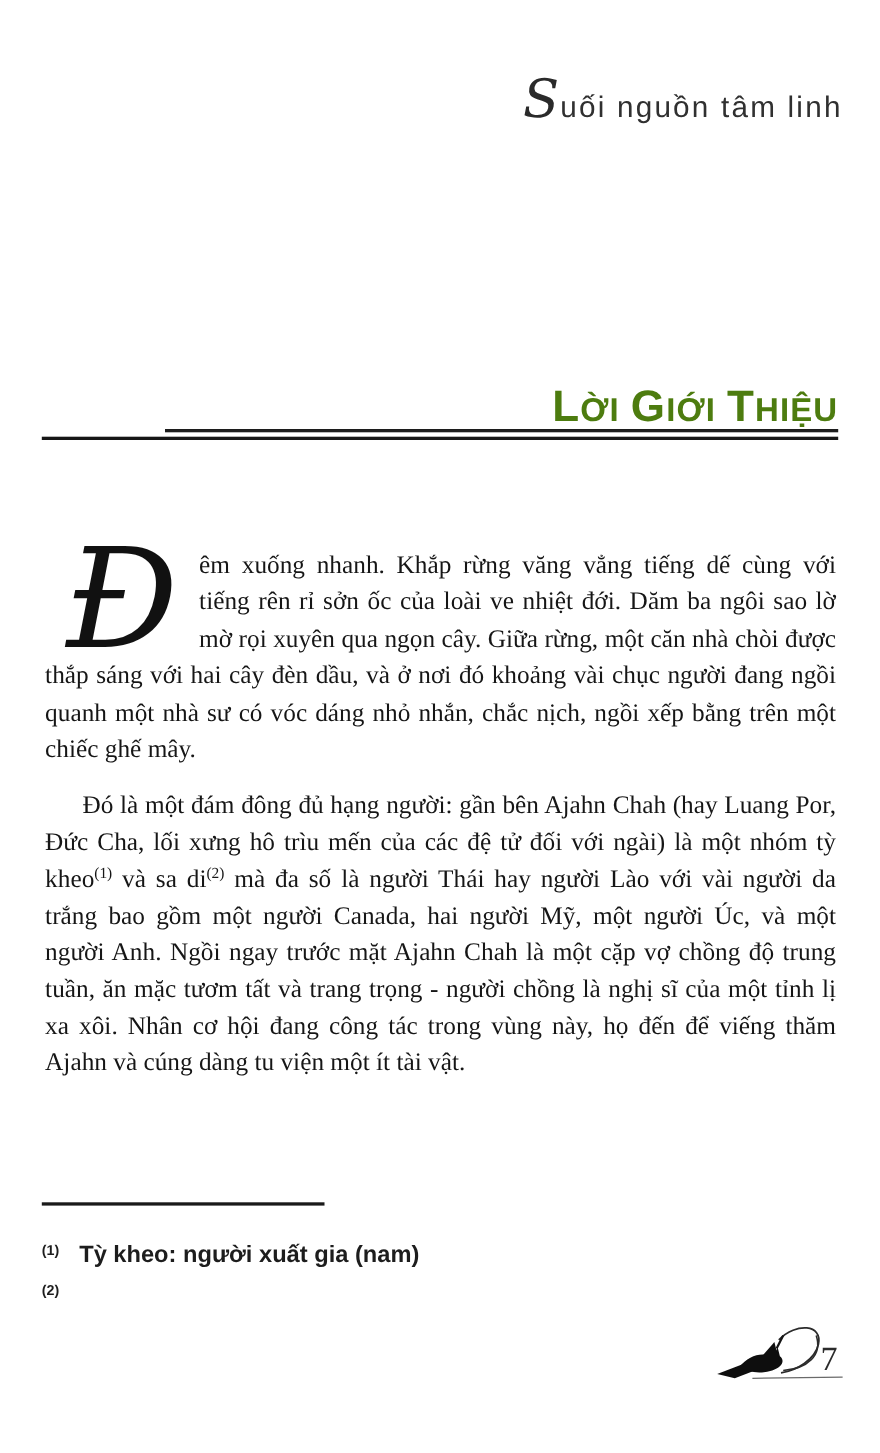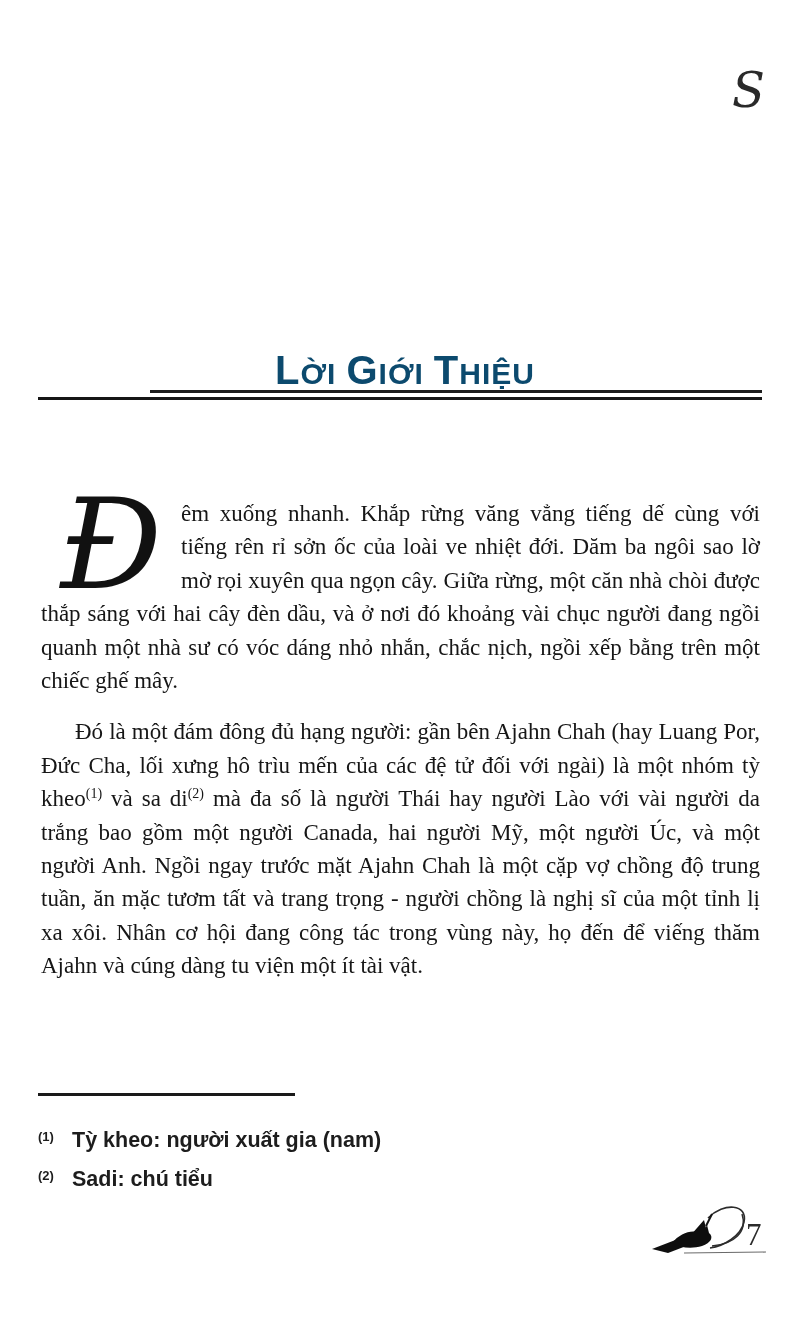--- a/index.html
+++ b/index.html
@@ -33,27 +33,27 @@
     letter-spacing:2px;
     color:#303030;
   }
 
   
   .title-block{
     position:absolute;top:350px;left:38px;right:38px;
   }
   .chapter-title{
     margin:0;
-    text-align:center;
+    text-align:right;
     font-family:"Liberation Sans","DejaVu Sans",sans-serif;
     font-weight:bold;
     font-size:30px;
     line-height:40px;
     letter-spacing:1px;
-    color:#0c4a6e;
+    color:#4d7c0f;
     white-space:nowrap;
   }
   .chapter-title .word{margin-left:10px;}
   .chapter-title .cap{font-size:40px;}
   .rule-thin{
     height:2.5px;background:#1c1c1c;
     margin-top:-4px;margin-left:112px;
   }
   .rule-thick{
     height:3.5px;background:#161616;
@@ -118,20 +118,21 @@
     font-size:31px;color:#2b2b2b;
   }
 </style>
 </head>
 <body>
 
 <div class="page">
 
   <div class="running-header">
     <span class="initial">S</span>
+      <span class="rest">uối nguồn tâm linh</span>
   </div>
 
   <div class="title-block">
     <h1 class="chapter-title"><span class="word"><span class="cap">L</span><span>ỜI</span></span><span class="word"><span class="cap">G</span><span>IỚI</span></span><span class="word"><span class="cap">T</span><span>HIỆU</span></span>
     </h1>
     <div class="rule-thin"></div>
     <div class="rule-thick"></div>
   </div>
 
   <div class="body-text">
@@ -141,21 +142,20 @@
 
   <div class="footnotes">
     <div class="fn-rule"></div>
     <div class="fn-list">
       <div class="fn-item">
         <span class="fn-marker">(1)</span>
         <span class="fn-text">Tỳ kheo: người xuất gia (nam)</span>
       </div>
       <div class="fn-item">
         <span class="fn-marker">(2)</span>
-        <span class="fn-text">Sadi: chú tiểu</span>
       </div>
     </div>
   </div>
 
   <div class="footer-art">
     <svg viewBox="0 0 118 62" xmlns="http://www.w3.org/2000/svg">
 
       <path d="M58,18 C74,2 98,4 94,22 C91,36 74,46 60,48" fill="none" stroke="#2c2c2c" stroke-width="1.6"></path>
       <path d="M62,46 C84,44 98,32 92,14" fill="none" stroke="#2c2c2c" stroke-width="1.4"></path>
       <path d="M56,26 L62,14" fill="none" stroke="#141414" stroke-width="2"></path>

